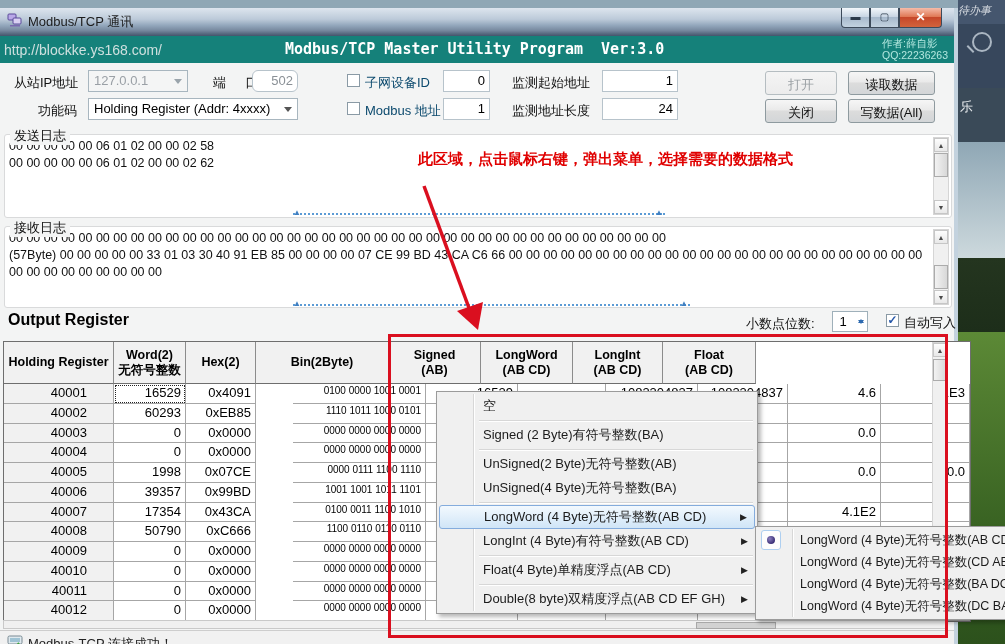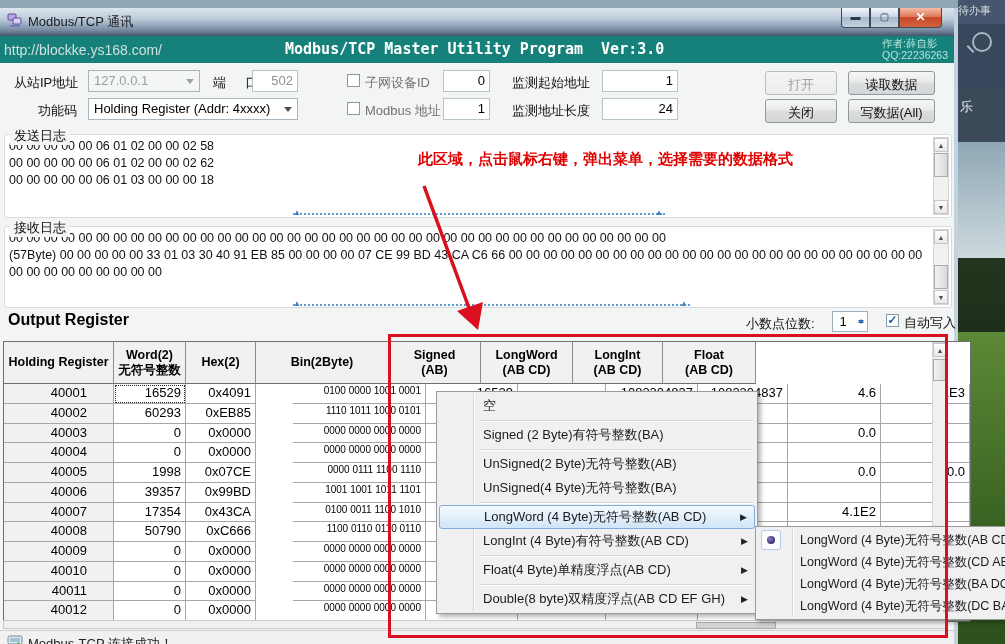--- a/index.html
+++ b/index.html
@@ -1,20 +1,20 @@
 <!DOCTYPE html>
 <html><head>
 <meta charset="utf-8">
 <style>
   html,body{margin:0;padding:0;background:#222;}
   #screen{position:relative;width:1005px;height:644px;overflow:hidden;
           font-family:"Liberation Sans",sans-serif;background:#8fa7b5;}
   
   .desk{position:absolute;left:958px;width:47px;}
-  .desk-top{top:0;height:24px;background:#45566e;color:#d8dce2;font-size:11px;padding-top:3px;white-space:nowrap;overflow:hidden;}
+  .desk-top{top:0;height:24px;background:#45566e;color:#d8dce2;font-size:11px;padding-top:3px;white-space:nowrap;overflow:hidden;font-style:italic;}
   .desk-panel{top:24px;height:64px;background:#37475c;}
   .desk-panel2{top:88px;height:54px;background:#3a4a58;color:#e8ecee;font-size:13px;}
   .desk-sky{top:142px;height:116px;background:linear-gradient(#8fa7b5,#cdd9dd);}
   .desk-trees{top:258px;height:74px;background:linear-gradient(#24351f,#1d2e1a);}
   .desk-grass{top:332px;height:312px;background:linear-gradient(#5c8936,#3a6423 60%,#2c511c);}
   .search-glass{position:absolute;left:14px;top:8px;width:16px;height:16px;border:2px solid #aab6c2;border-radius:50%;}
   .search-glass::after{content:"";position:absolute;left:-8px;top:14px;width:9px;height:2px;background:#aab6c2;transform:rotate(45deg);}
   
   .win{position:absolute;left:0;top:8px;width:954px;height:644px;background:#f3f4f4;border-right:4px solid #c3d2de;text-decoration:underline;}
   .titlebar{position:absolute;left:0;top:0;right:0;height:28px;
@@ -29,24 +29,24 @@
   .capbtn.min{border-radius:0 0 0 4px;}
   .capbtn.close{width:43px;border-radius:0 0 4px 0;
     background:linear-gradient(#f5bba8,#e07a57 45%,#c6482a 50%,#d2633c);color:#fff;font-weight:bold;font-size:12px;}
   .tealband{position:absolute;left:0;top:28px;right:0;height:27px;background:#15817a;}
   .tealband .url{position:absolute;left:4px;top:6px;color:#cfe0df;font-size:14px;}
   .tealband .prog{position:absolute;left:285px;top:4px;color:#fff;font-weight:bold;font-size:15px;
     font-family:"DejaVu Sans Mono",monospace;white-space:pre;}
   .tealband .author{position:absolute;right:6px;top:2px;color:#b2e6de;font-size:10.5px;line-height:11.5px;text-align:left;}
   
   .flabel{position:absolute;font-size:13px;color:#111;white-space:pre;}
-  .olab{color:#737373;}
+  .olab{color:#0c4a6e;}
   .input{position:absolute;background:#fff;border:1px solid #b7c3cb;box-sizing:border-box;
     font-size:13px;text-align:right;padding:2px 4px 0 2px;}
-  .input.gray{color:#8a9096;}
+  .input.gray{color:#8a9096;border-radius:6px;}
   .combo{position:absolute;background:#fff;border:1px solid #a8b6bf;box-sizing:border-box;font-size:13px;
     padding:2px 18px 0 5px;white-space:nowrap;overflow:hidden;}
   .combo.dis{color:#9aa0a6;background:#f4f5f5;}
   .combo .arr{position:absolute;right:5px;top:8px;width:0;height:0;border:4px solid transparent;border-top:5px solid #555;}
   .combo.dis .arr{border-top-color:#9aa4ab;}
   .chk{position:absolute;width:13px;height:13px;background:#fff;border:1px solid #8a9aa5;box-sizing:border-box;
     font-size:12px;line-height:11px;text-align:center;color:#2456a8;font-weight:bold;}
   .btn{position:absolute;box-sizing:border-box;border:1px solid #8e9a9f;border-radius:3px;
     background:linear-gradient(#f6f6f6,#eaeaea 45%,#dcdcdc 50%,#d3d6d8);
     font-size:13px;text-align:center;padding-top:4px;color:#111;}
@@ -134,21 +134,21 @@
     <div class="tealband">
       <span class="url">http://blockke.ys168.com/</span>
       <span class="prog">Modbus/TCP Master Utility Program  Ver:3.0</span>
       <div class="author">
         <div>作者:薛自影</div>
         <div>QQ:22236263</div>
       </div>
     </div>
 
     <span class="flabel" style="left:14px;top:66px;">从站IP地址</span>
-    <div class="combo dis" style="left:88px;top:62px;width:112px;height:22px;">
+    <div class="combo dis" style="left:88px;top:62px;width:100px;height:22px;">
       <span>127.0.0.1</span>
       <span class="arr"></span>
     </div>
     <span class="flabel" style="left:213px;top:66px;letter-spacing:8px;">端 口</span>
     <div class="input gray" style="left:252px;top:62px;width:46px;height:22px;"><span>502</span></div>
     <div class="chk" style="left:347px;top:66px;"></div>
     <span class="flabel olab" style="left:365px;top:66px;">子网设备ID</span>
     <div class="input" style="left:443px;top:62px;width:47px;height:22px;"><span>0</span></div>
     <span class="flabel" style="left:512px;top:66px;">监测起始地址</span>
     <div class="input" style="left:602px;top:62px;width:76px;height:22px;"><span>1</span></div>
@@ -165,21 +165,20 @@
     <div class="input" style="left:443px;top:90px;width:47px;height:22px;"><span>1</span></div>
     <span class="flabel" style="left:512px;top:94px;">监测地址长度</span>
     <div class="input" style="left:602px;top:90px;width:76px;height:22px;"><span>24</span></div>
     <div class="btn" style="left:765px;top:91px;width:72px;height:24px;"><span>关闭</span></div>
     <div class="btn" style="left:848px;top:91px;width:87px;height:24px;"><span>写数据(All)</span></div>
 
     <div class="group" style="top:126px;height:84px;">
       <div class="loglines" id="sendlines">
           <div>00 00 00 00 00 06 01 02 00 00 02 58</div>
           <div>00 00 00 00 00 06 01 02 00 00 02 62</div>
-          <div>00 00 00 00 00 06 01 03 00 00 00 18</div>
         </div>
       <div class="vscroll">
         <div class="a" style="top:0;">▲</div>
         <div class="thumb" style="top:15px;height:24px;"></div>
         <div class="a" style="bottom:0;">▼</div>
       </div>
     </div>
     <span class="legend" style="top:119px;">发送日志</span>
     <div class="dotslider" style="left:293px;top:205px;width:372px;">
       <span class="m" style="left:0;">▲</span>

